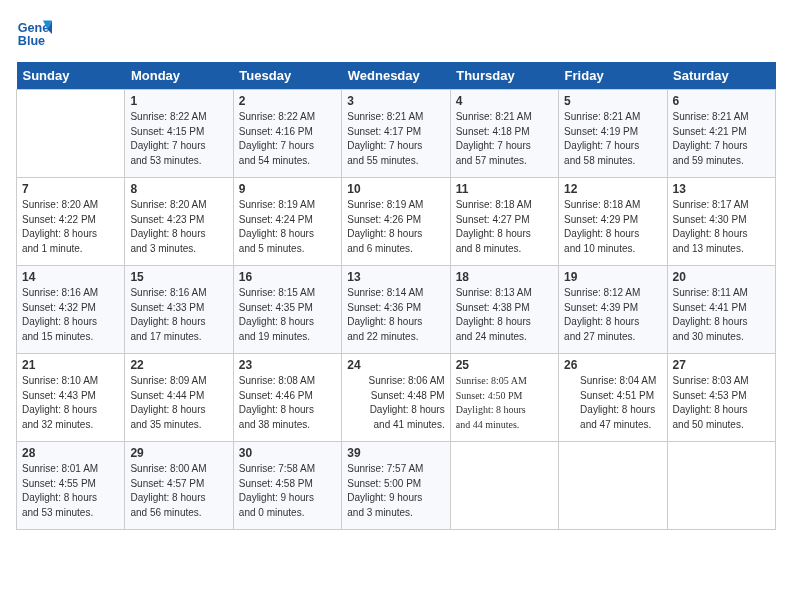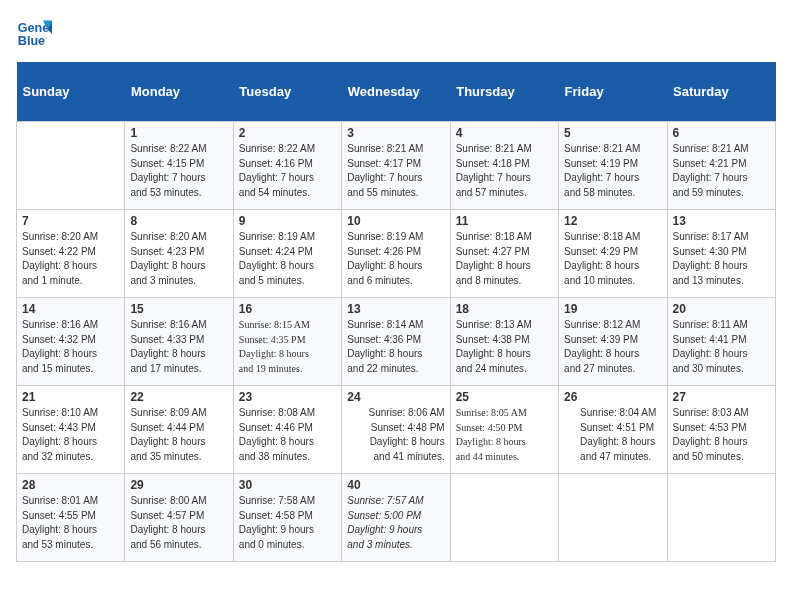--- a/index.html
+++ b/index.html
@@ -39,21 +39,21 @@
     }
     table {
       width: 100%;
       border-collapse: collapse;
       table-layout: fixed;
     }
     thead tr th {
       background-color: #1a5ca8;
       color: #fff;
       text-align: left;
-      padding: 22px 6px;
+      padding: 6px 6px;
       font-size: 13px;
       font-weight: bold;
     }
     tbody tr td {
       border: 1px solid #ccc;
       vertical-align: top;
       padding: 4px 5px;
       font-size: 10.5px;
       color: #333;
       height: 88px;
@@ -223,21 +223,21 @@
         </td>
         <td>
           <span class="day-number">15</span>
           <div class="day-info" style="white-space: pre-line;">Sunrise: 8:16 AM
 Sunset: 4:33 PM
 Daylight: 8 hours
 and 17 minutes.</div>
         </td>
         <td>
           <span class="day-number">16</span>
-          <div class="day-info" style="white-space: pre-line; font-family: Liberation Serif, serif;">Sunrise: 8:15 AM
+          <div class="day-info" style="white-space: pre-line;">Sunrise: 8:15 AM
 Sunset: 4:35 PM
 Daylight: 8 hours
 and 19 minutes.</div>
         </td>
         <td>
           <span class="day-number">13</span>
           <div class="day-info" style="white-space: pre-line;">Sunrise: 8:14 AM
 Sunset: 4:36 PM
 Daylight: 8 hours
 and 22 minutes.</div>
@@ -331,22 +331,22 @@
 and 56 minutes.</div>
         </td>
         <td>
           <span class="day-number">30</span>
           <div class="day-info" style="white-space: pre-line;">Sunrise: 7:58 AM
 Sunset: 4:58 PM
 Daylight: 9 hours
 and 0 minutes.</div>
         </td>
         <td>
-          <span class="day-number">40</span>
-          <div class="day-info" style="white-space: pre-line; font-style: italic;">Sunrise: 7:57 AM
+          <span class="day-number">39</span>
+          <div class="day-info" style="white-space: pre-line;">Sunrise: 7:57 AM
 Sunset: 5:00 PM
 Daylight: 9 hours
 and 3 minutes.</div>
         </td>
         <td class="empty"></td>
         <td class="empty"></td>
         <td class="empty"></td>
       </tr>
     </tbody>
 </table>

